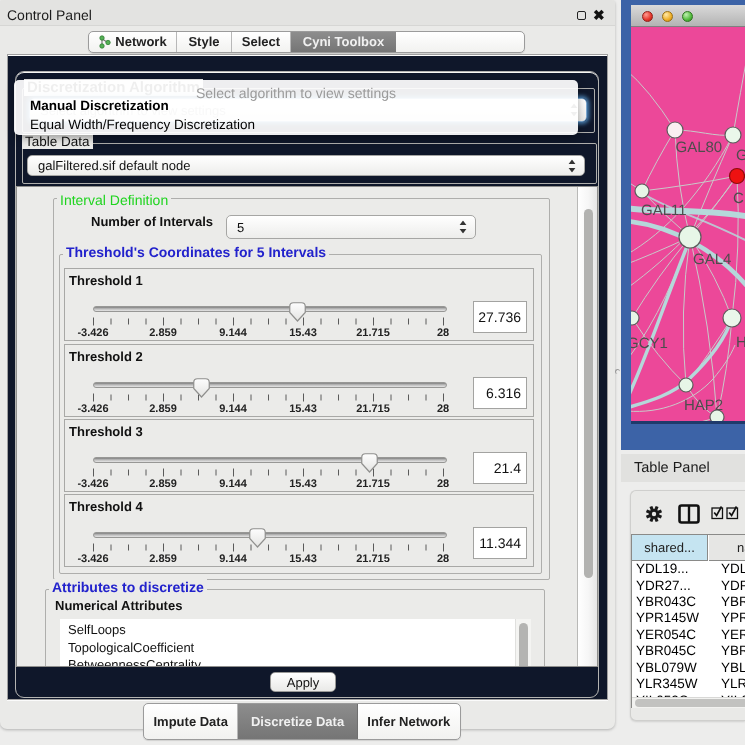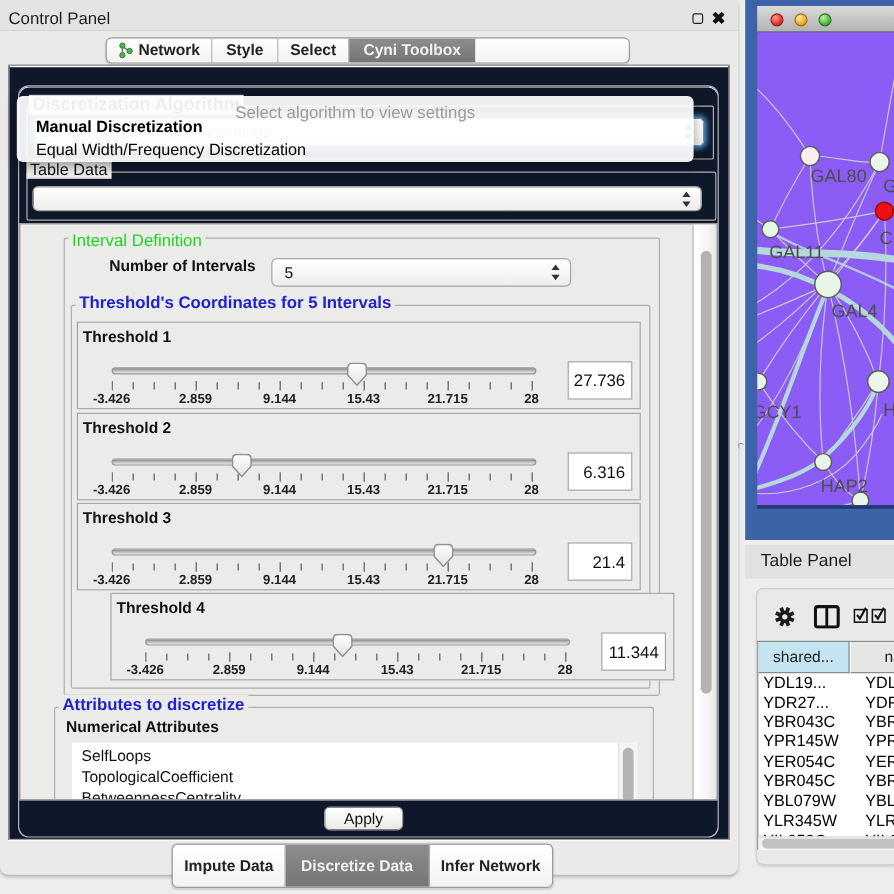--- a/index.html
+++ b/index.html
@@ -52,21 +52,21 @@
 #popup{left:14px;top:80px;width:564px;height:55px;background:rgba(255,255,255,0.93);
   border-radius:5px;box-shadow:0 3px 9px rgba(0,0,0,0.35);z-index:50;}
 #popup .prompt{position:absolute;left:0;right:0;top:4.5px;text-align:center;font-size:14px;color:#9b9b9b;}
 #popup .it1{position:absolute;left:16px;top:17.5px;font-size:13.5px;font-weight:bold;color:#000;}
 #popup .it2{position:absolute;left:16px;top:37px;font-size:13.5px;color:#000;}
 
 #nwin{left:621px;top:0;width:124px;height:450px;background:#3c63a7;}
 #ntitle{left:10px;top:5px;width:114px;height:22px;background:linear-gradient(#dadada,#b3b3b3);
   border-bottom:1px solid #808080;box-sizing:border-box;}
 .light{position:absolute;top:5.5px;width:11px;height:11px;border-radius:50%;box-sizing:border-box;}
-#ncontent{left:10px;top:27px;width:114px;height:394px;background:#8b5cf6;overflow:hidden;}
+#ncontent{left:10px;top:27px;width:114px;height:394px;background:#ec4899;overflow:hidden;}
 
 #tptitle{left:621px;top:454px;width:124px;height:28px;background:#e1e1df;}
 #tptitle .t{position:absolute;left:13px;top:5.5px;font-size:14.5px;color:#1c1c1c;}
 #tpbox{left:630px;top:490px;width:115px;height:231px;background:#e9e9e7;border:1px solid #cfcfcd;
   border-radius:6px 0 0 6px;border-right:none;box-shadow:0 1px 2px rgba(0,0,0,0.12);box-sizing:border-box;}
 #tbl{position:absolute;left:0px;top:43px;width:114px;height:174px;background:#fff;overflow:hidden;
   border-top:1px solid #8a8a88;border-left:1px solid #8a8a88;box-sizing:border-box;}
 .hdr{position:absolute;top:0;height:26px;box-sizing:border-box;font-size:13px;color:#222;
   display:flex;align-items:center;justify-content:center;}
 .trow{position:absolute;left:0;width:250px;height:17px;font-size:13.5px;color:#000;}
@@ -106,20 +106,21 @@
         <span class="ctext" style="color:#999;">Select algorithm to view settings</span>
         <svg class="stepper" viewBox="0 0 8 13">
             <path d="M4 0 L7.4 4.6 L0.6 4.6 Z" fill="#333"></path>
             <path d="M4 13 L7.4 8.4 L0.6 8.4 Z" fill="#333"></path>
           </svg>
       </div>
 
       <div class="grp" style="left:14px;top:88px;width:573px;height:38.5px;"></div>
       <div class="grplab" style="left:14px;top:79px;font-size:13.5px;background:#ebebe9;">Table Data</div>
       <div class="combo" style="left:19px;top:100px;width:558px;height:21px;">
+        <span class="ctext" style="left:10px;top:46%;">galFiltered.sif default node</span>
         <svg class="stepper" viewBox="0 0 8 13">
             <path d="M4 0 L7.4 4.6 L0.6 4.6 Z" fill="#333"></path>
             <path d="M4 13 L7.4 8.4 L0.6 8.4 Z" fill="#333"></path>
           </svg>
       </div>
 
       <div class="abs" id="scrollpane" style="left:8px;top:131px;width:582px;height:481px;border:1px solid #8f8f8d;background:#ebebe9;overflow:hidden;box-sizing:border-box;">
         
         <div class="grp" style="left:36px;top:11px;width:495px;height:380px;"></div>
         <div class="grplab" style="left:40px;top:4.5px;color:#1fd41f;font-size:14px;background:#ebebe9;">Interval Definition</div>
@@ -269,21 +270,21 @@
             <span class="ticklab" style="left:168px;">9.144</span>
             <span class="ticklab" style="left:238px;">15.43</span>
             <span class="ticklab" style="left:308px;">21.715</span>
             <span class="ticklab" style="left:378px;">28</span>
           <div class="vfield">
               <span>21.4</span>
             </div>
         </div>
 
         
-        <div class="thbox" style="top:307px;margin-left:28px;">
+        <div class="thbox" style="top:307px;">
           <div class="ttl">Threshold 4</div>
           <div class="track"></div>
           <svg class="ticks" viewBox="0 0 355 8">
             <g stroke="#5a5a5a" stroke-width="1">
                 <line x1="0.5" y1="0" x2="0.5" y2="8"></line>
                 <line x1="18.0" y1="1" x2="18.0" y2="7"></line>
                 <line x1="35.5" y1="1" x2="35.5" y2="7"></line>
                 <line x1="53.0" y1="1" x2="53.0" y2="7"></line>
                 <line x1="70.5" y1="0" x2="70.5" y2="8"></line>
                 <line x1="88.0" y1="1" x2="88.0" y2="7"></line>

